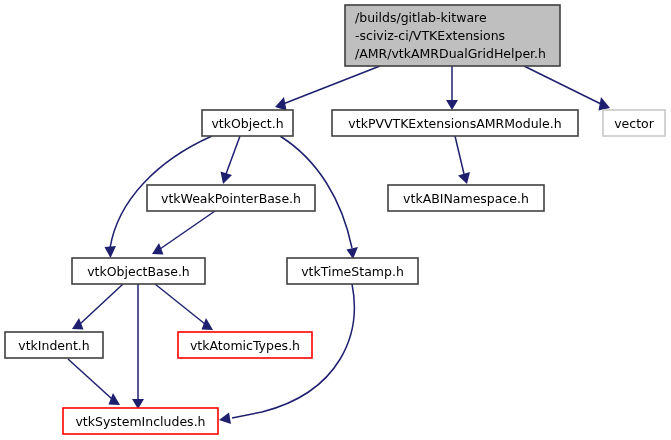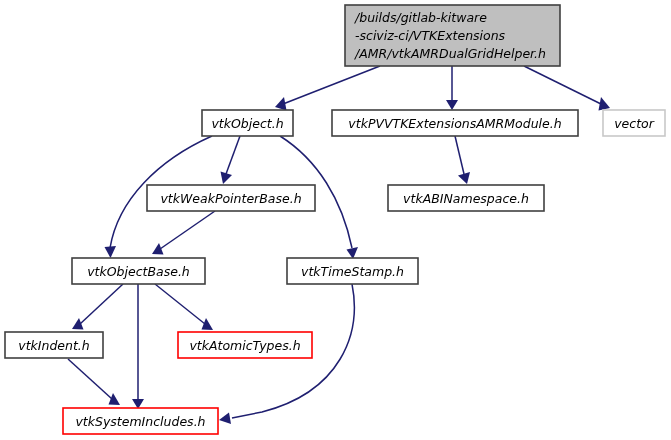--- a/index.html
+++ b/index.html
@@ -10,21 +10,20 @@
   body {
     width: 671px;
     height: 440px;
     overflow: hidden;
     font-family: "DejaVu Sans", sans-serif;
   }
   #graph-root {
     position: relative;
     width: 546px;
     height: 440px;
-    font-style: italic;
   }
   svg.graph {
     position: absolute;
     top: 0;
     left: 0;
     width: 671px;
     height: 440px;
   }
   .node-rect {
     fill: #ffffff;

